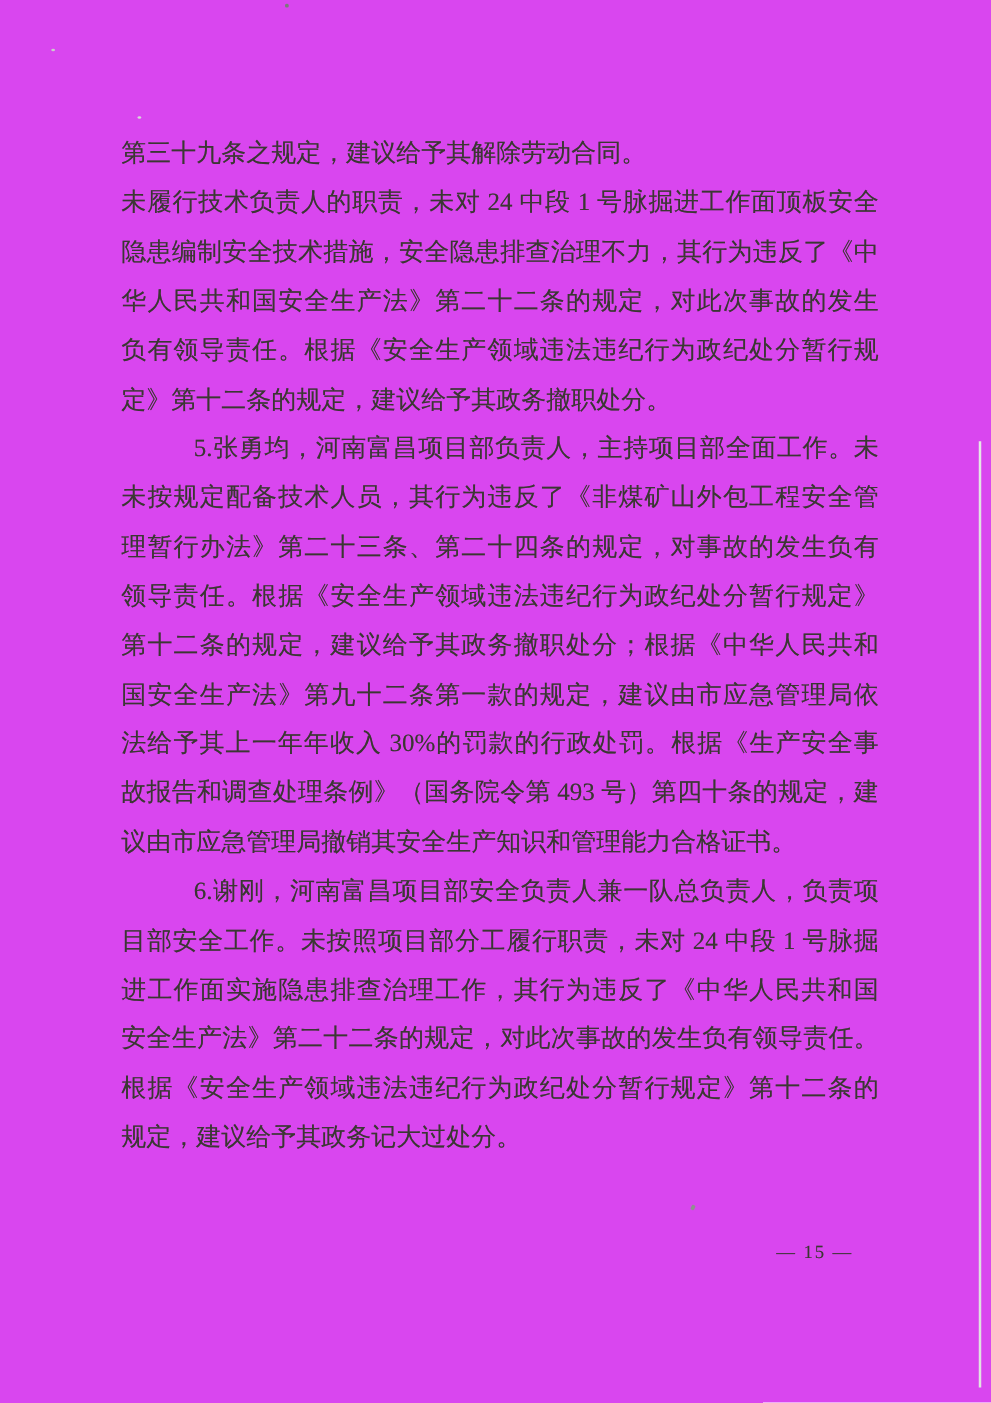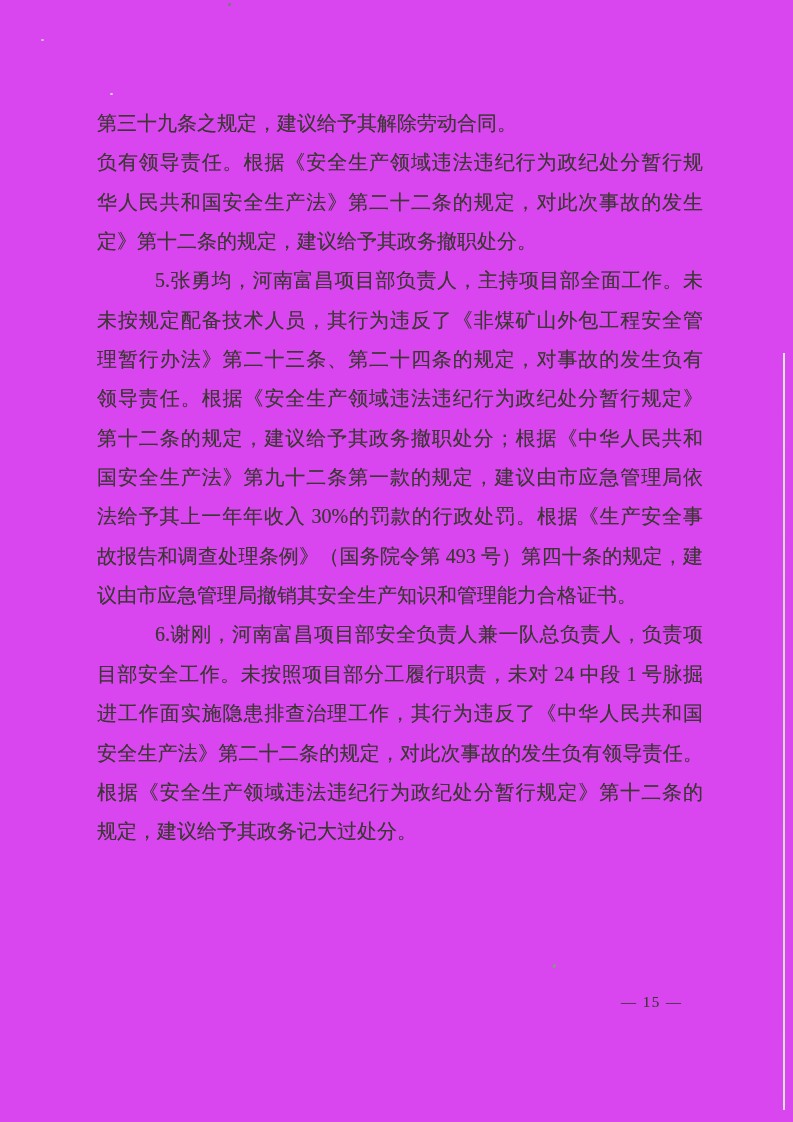--- a/index.html
+++ b/index.html
@@ -72,22 +72,24 @@
   .speck-4 { left: 553px; top: 964px; width: 3px;  height: 3.5px; background: #8f8f8f;
              border-radius: 1px; transform: rotate(28deg); }
 </style>
 </head>
 <body>
 
 <div class="page">
 
   <div class="text-block">
       <div class="line end">第三十九条之规定，建议给予其解除劳动合同。</div>
+      <div class="line fill">未履行技术负责人的职责，未对 24 中段 1 号脉掘进工作面顶板安全</div>
+      <div class="line fill">隐患编制安全技术措施，安全隐患排查治理不力，其行为违反了《中</div>
+      <div class="line fill">华人民共和国安全生产法》第二十二条的规定，对此次事故的发生</div>
       <div class="line fill">负有领导责任。根据《安全生产领域违法违纪行为政纪处分暂行规</div>
-      <div class="line fill">华人民共和国安全生产法》第二十二条的规定，对此次事故的发生</div>
       <div class="line end">定》第十二条的规定，建议给予其政务撤职处分。</div>
       <div class="line indent fill">5.张勇均，河南富昌项目部负责人，主持项目部全面工作。未完</div>
       <div class="line fill">未按规定配备技术人员，其行为违反了《非煤矿山外包工程安全管</div>
       <div class="line fill">理暂行办法》第二十三条、第二十四条的规定，对事故的发生负有</div>
       <div class="line fill">领导责任。根据《安全生产领域违法违纪行为政纪处分暂行规定》</div>
       <div class="line fill">第十二条的规定，建议给予其政务撤职处分；根据《中华人民共和</div>
       <div class="line fill">国安全生产法》第九十二条第一款的规定，建议由市应急管理局依</div>
       <div class="line fill">法给予其上一年年收入 30%的罚款的行政处罚。根据《生产安全事</div>
       <div class="line fill">故报告和调查处理条例》（国务院令第 493 号）第四十条的规定，建</div>
       <div class="line end">议由市应急管理局撤销其安全生产知识和管理能力合格证书。</div>

